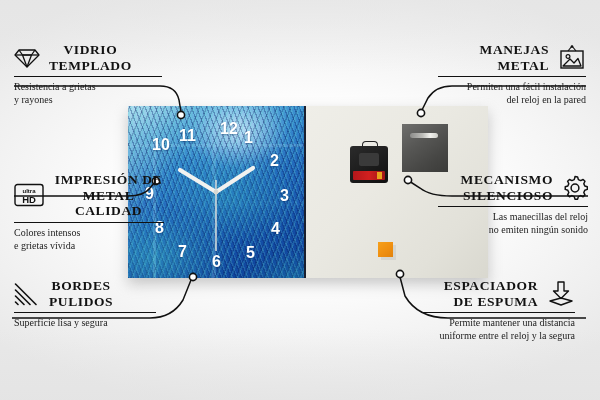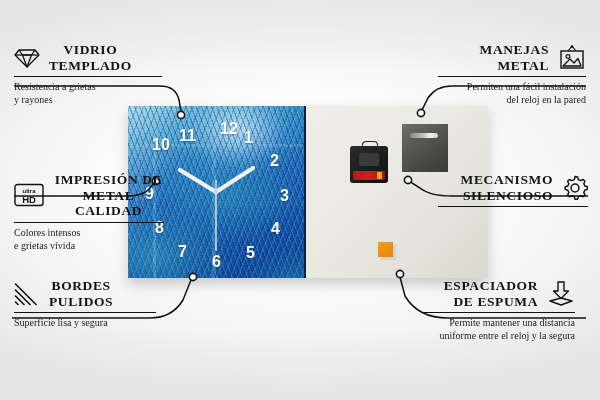--- a/index.html
+++ b/index.html
@@ -356,20 +356,22 @@
   <div class="callout right" style="left:438px; top:172px; width:150px;">
     <div class="head">
       <div class="title" style="flex:1;font-family:Liberation Serif, serif;">MECANISMO
 SILENCIOSO</div>
       <svg class="ico" width="26" height="26" viewBox="0 0 26 26">
         <path d="M13,1.5 l2.6,0.55 0.8,2.55 2.3,1.0 2.4,-1.15 1.85,1.85 -1.15,2.4 1.0,2.3 2.55,0.8 0,2.6 -2.55,0.8 -1.0,2.3 1.15,2.4 -1.85,1.85 -2.4,-1.15 -2.3,1.0 -0.8,2.55 -2.6,0 -0.8,-2.55 -2.3,-1.0 -2.4,1.15 -1.85,-1.85 1.15,-2.4 -1.0,-2.3 -2.55,-0.8 0,-2.6 2.55,-0.8 1.0,-2.3 -1.15,-2.4 1.85,-1.85 2.4,1.15 2.3,-1.0 0.8,-2.55 Z" fill="none" stroke="#111" stroke-width="1.5" stroke-linejoin="round"></path>
         <circle cx="13" cy="13" r="3.9" fill="none" stroke="#111" stroke-width="1.5"></circle>
       </svg>
     </div>
     <div class="rule" style="width:150px;"></div>
+    <div class="sub">Las manecillas del reloj
+no emiten ningún sonido</div>
   </div>
 
   <div class="callout right" style="left:421px; top:278px; width:154px;">
     <div class="head">
       <div class="title" style="flex:1;">ESPACIADOR
 DE ESPUMA</div>
       <svg class="ico" width="28" height="26" viewBox="0 0 28 26">
         <path d="M11,1 h6 v9 h4.5 L14,17.5 L6.5,10 H11 Z" fill="none" stroke="#111" stroke-width="1.4" stroke-linejoin="round"></path>
         <path d="M14,17 L25,20 L14,24 L3,20 Z" fill="none" stroke="#111" stroke-width="1.4" stroke-linejoin="round"></path>
       </svg>

